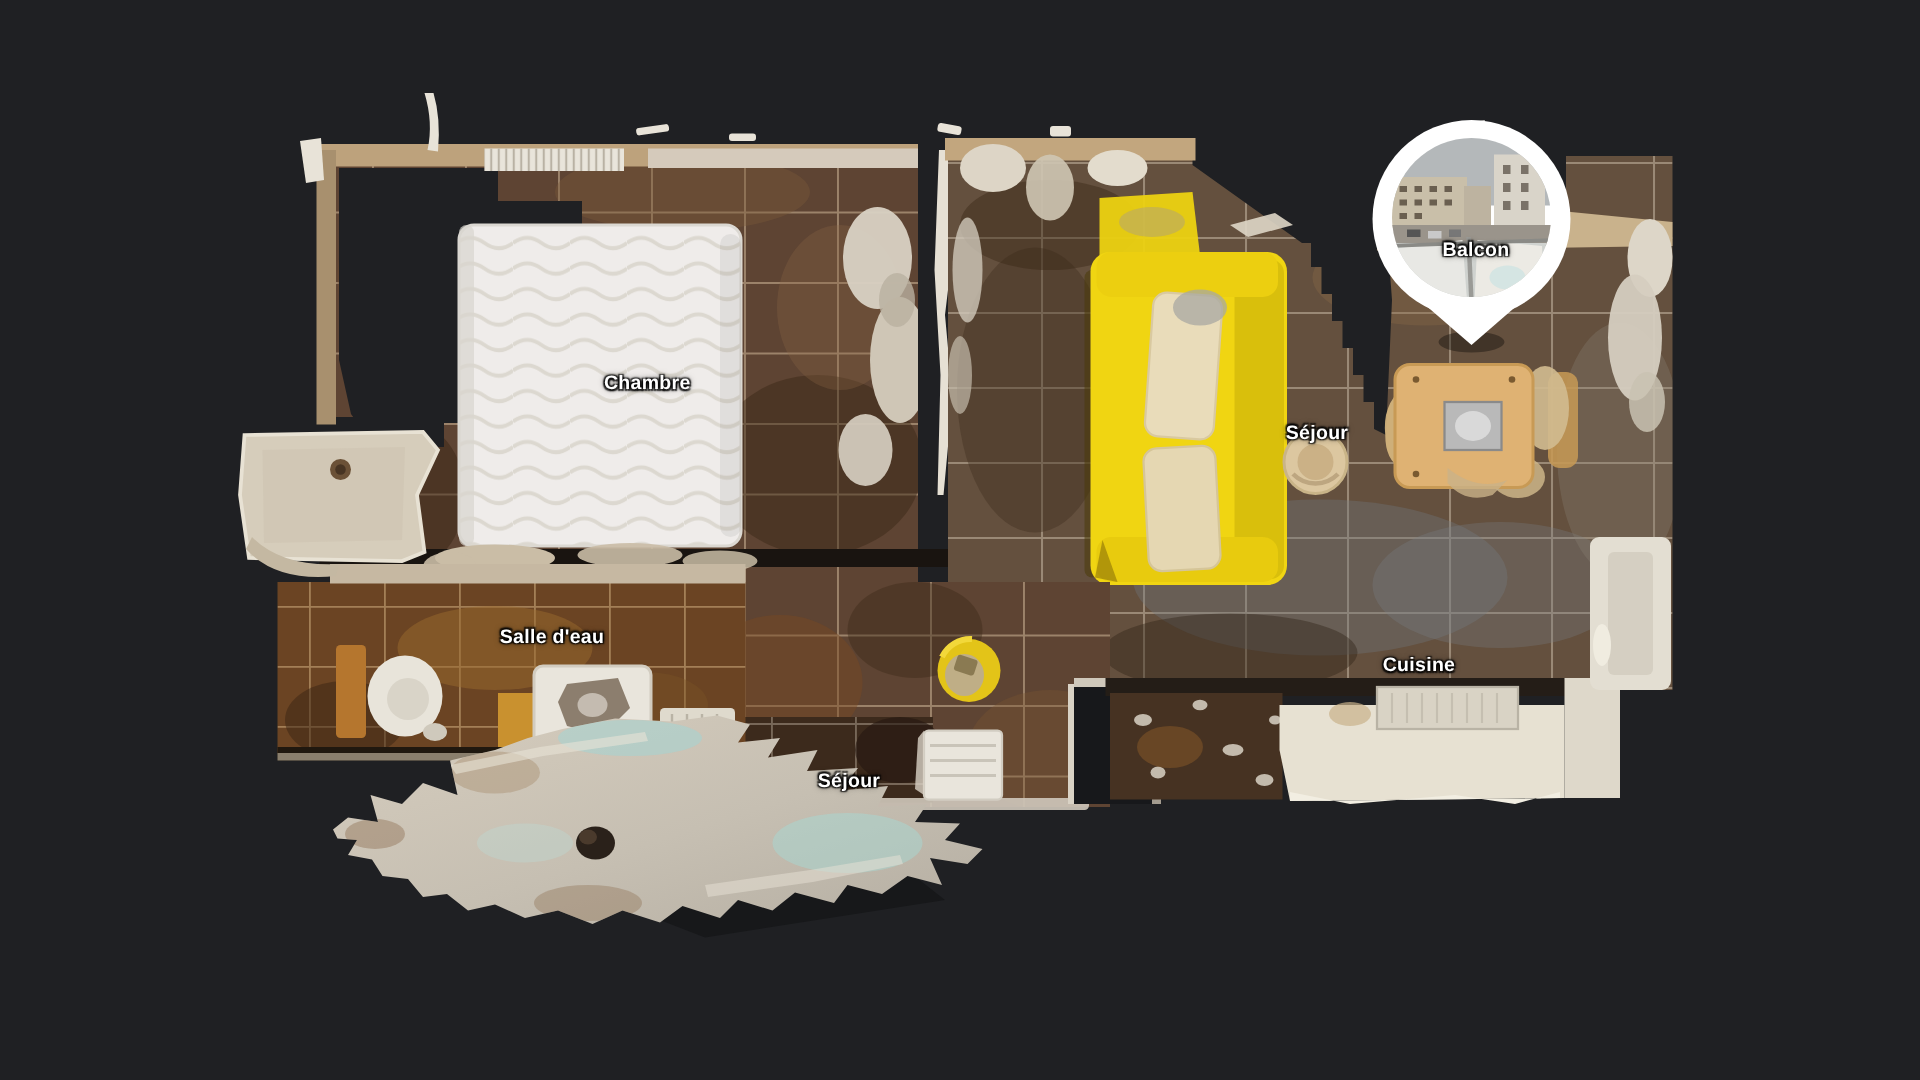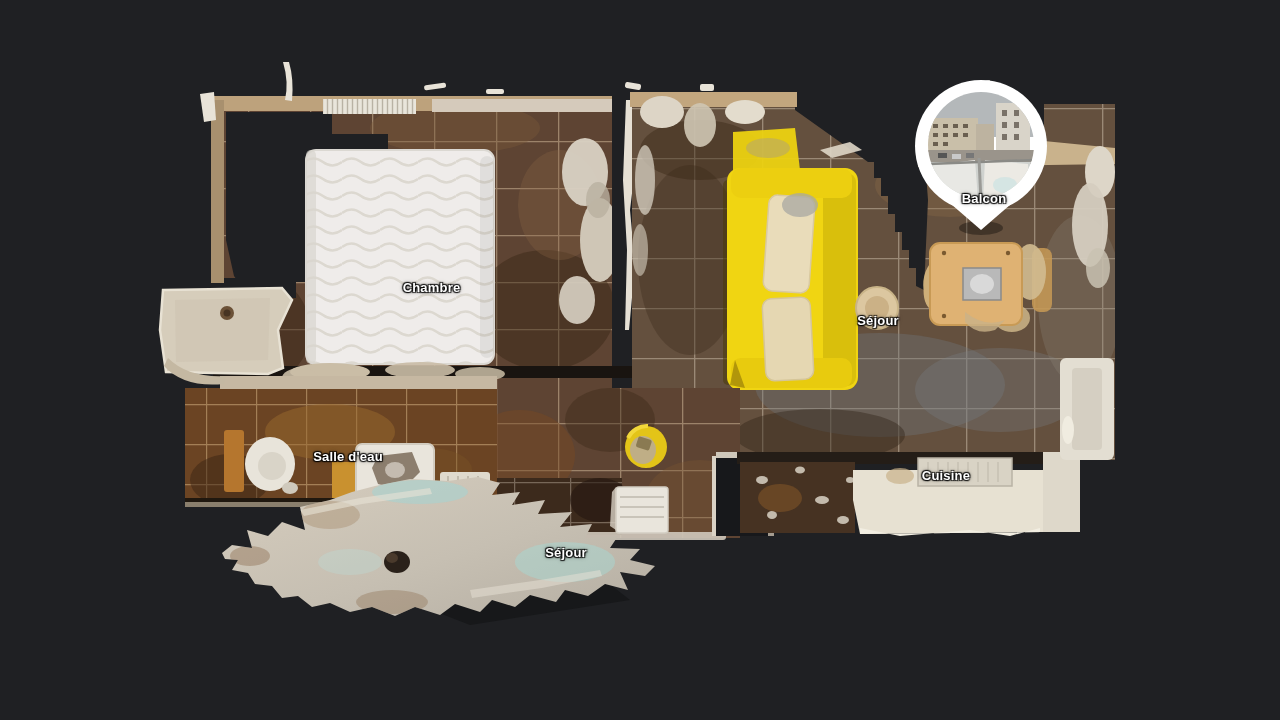--- a/index.html
+++ b/index.html
@@ -2,25 +2,25 @@
 <html><head>
 <meta charset="utf-8">
 <style>
   html,body{margin:0;padding:0;background:#1f2023;}
   .stage{position:relative;width:1280px;height:720px;background:#1f2023;overflow:hidden;
          font-family:"Liberation Sans", sans-serif;}
   .stage svg{position:absolute;left:0;top:0;}
   .room-label{position:absolute;transform:translate(-50%,-50%);color:#fff;font-size:13px;
     font-weight:700;letter-spacing:.2px;white-space:nowrap;z-index:5;pointer-events:none;
     text-shadow:-1px -1px 1px rgba(0,0,0,.85),1px -1px 1px rgba(0,0,0,.85),
-                -1px 1px 1px rgba(0,0,0,.85),1px 1px 1px rgba(0,0,0,.85),0 0 4px rgba(0,0,0,.6);margin-top:32px;}
+                -1px 1px 1px rgba(0,0,0,.85),1px 1px 1px rgba(0,0,0,.85),0 0 4px rgba(0,0,0,.6);}
   .lbl-chambre{left:413px;top:255px;padding-left:37px;}
   .lbl-sejour{left:878px;top:288px;}
   .lbl-balcon{left:984px;top:166px;z-index:7;}
-  .lbl-salledeau{left:348px;top:424px;}
+  .lbl-salledeau{left:368px;top:424px;}
   .lbl-entree{left:566px;top:520px;}
   .lbl-cuisine{left:946px;top:443px;}
 </style>
 </head>
 <body>
 
 <div class="stage">
 <svg width="1280" height="720" viewBox="0 0 1280 720">
   <defs>
     <pattern id="groutA" width="62" height="47" patternUnits="userSpaceOnUse">

